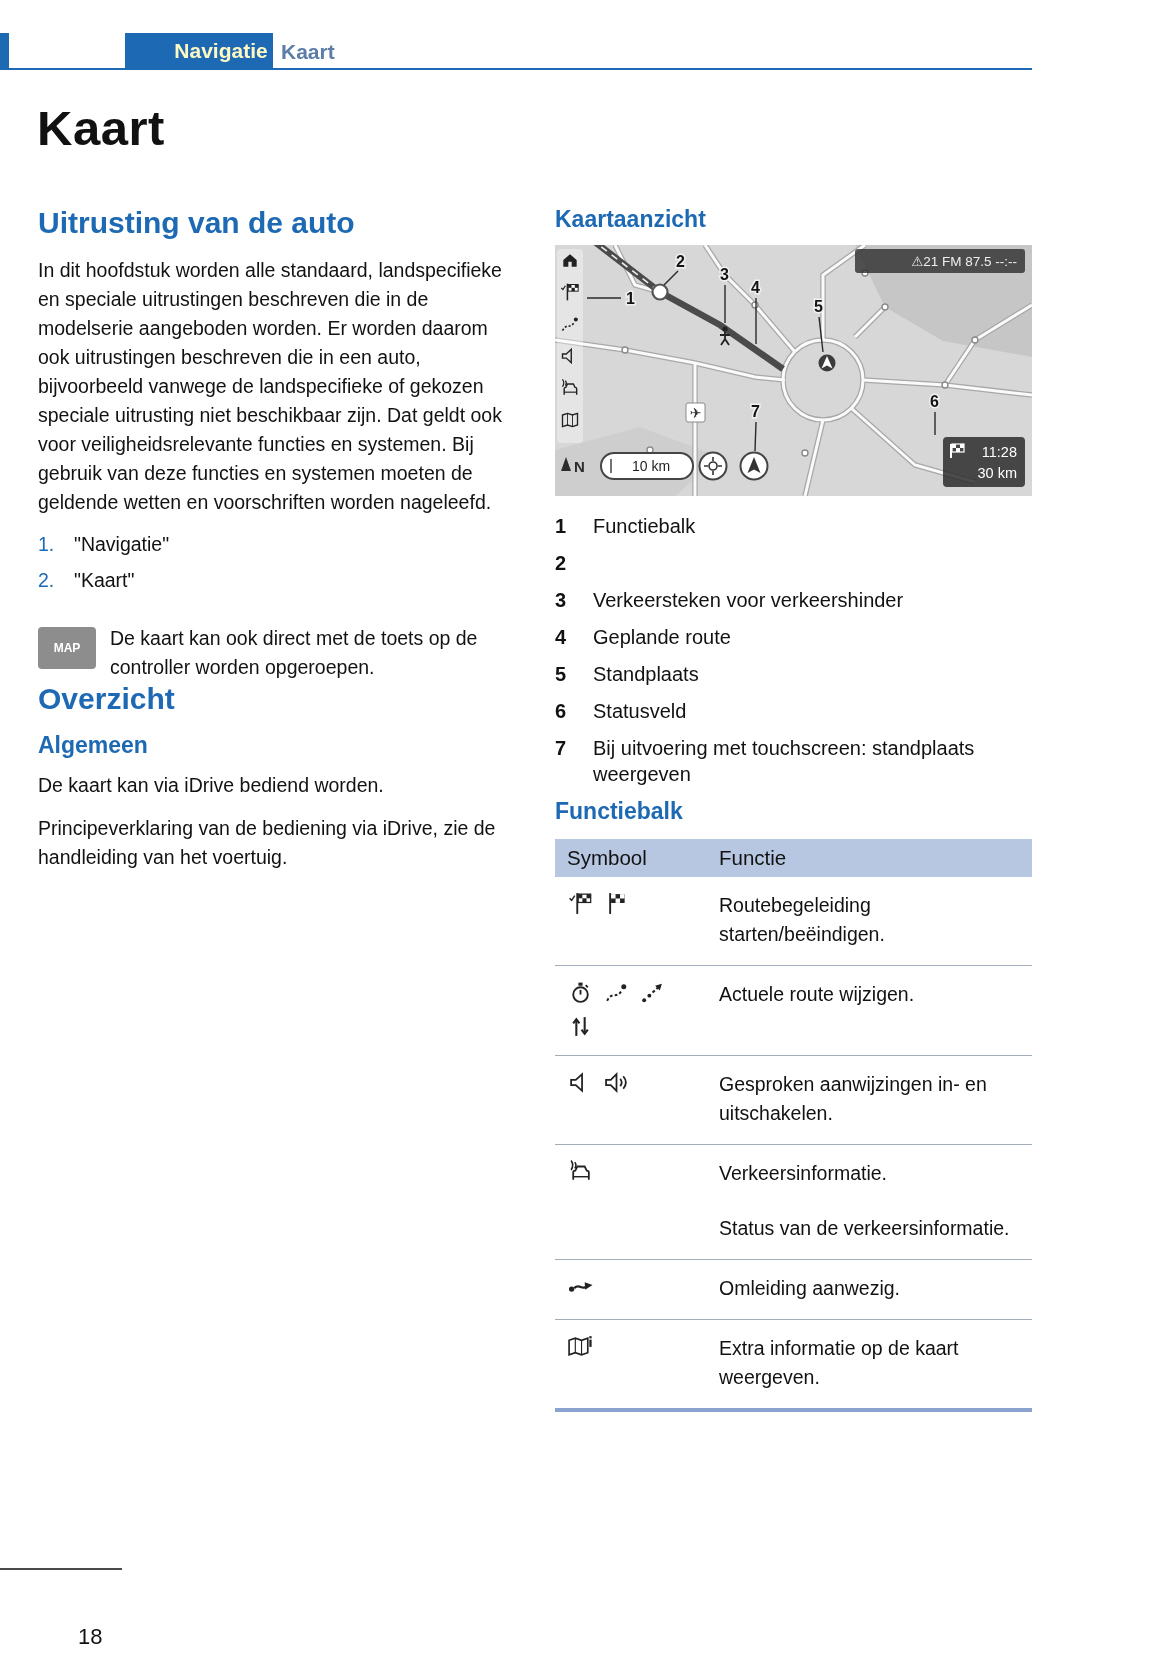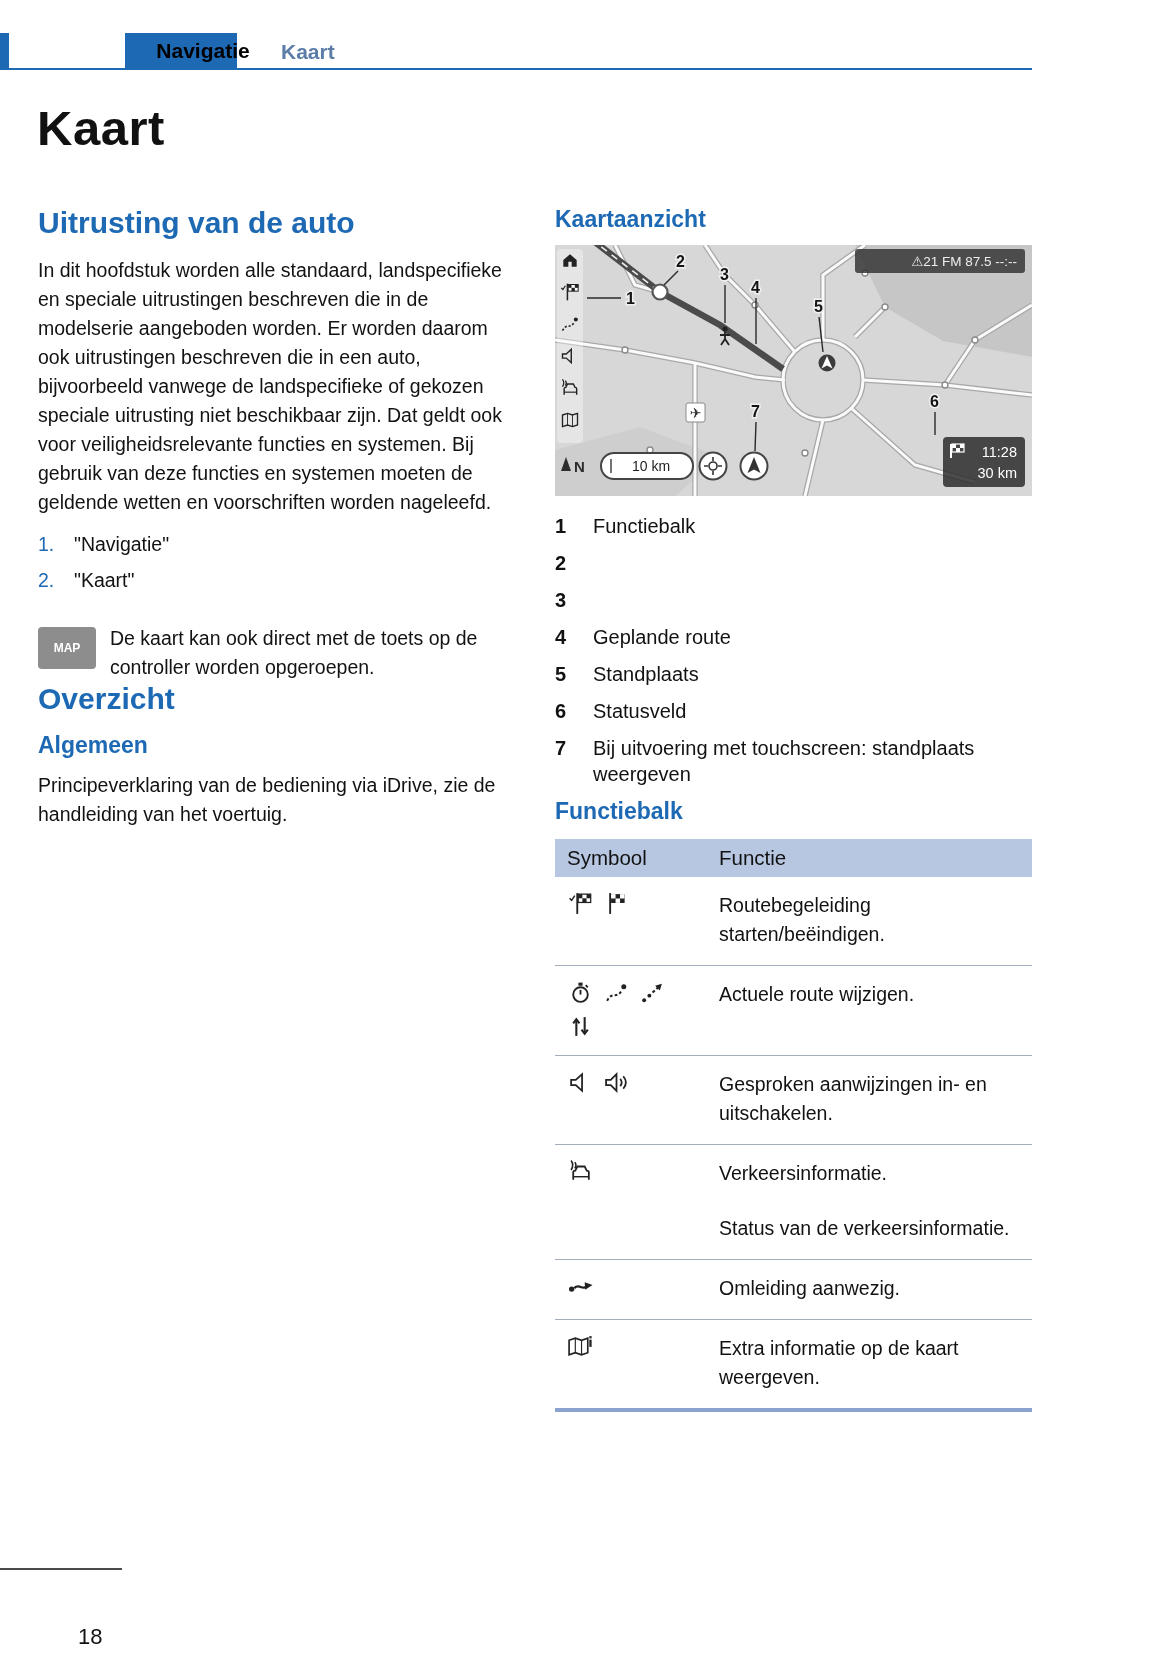--- a/index.html
+++ b/index.html
@@ -10,22 +10,22 @@
     --tbl-line:#a3aebc;
     --tbl-bottom:#8aa3cf;
   }
   *{box-sizing:border-box;}
   html,body{margin:0;padding:0;background:#e8e8e8;}
   body{font-family:"Liberation Sans",sans-serif;color:var(--ink);}
   .page{position:relative;width:1165px;height:1653px;background:#fff;margin:0 auto;overflow:hidden;}
 
   
   .edge-stripe{position:absolute;left:0;top:33px;width:9px;height:36px;background:var(--blue);}
-  .tab{position:absolute;left:125px;top:33px;width:112px;height:36px;background:var(--blue);
-       color:#000000;font-weight:bold;font-size:21px;display:flex;align-items:center;justify-content:center;padding-left:44px;}
+  .tab{position:absolute;left:125px;top:33px;width:148px;height:36px;background:var(--blue);
+       color:#fef9c3;font-weight:bold;font-size:21px;display:flex;align-items:center;justify-content:center;padding-left:44px;}
   .crumb{position:absolute;left:281px;top:40px;font-size:21px;font-weight:bold;color:var(--crumb);}
   .rule{position:absolute;left:0;top:68px;width:1032px;height:2px;background:var(--blue);}
 
   .doc-title{position:absolute;left:37px;top:100px;font-size:49px;font-weight:bold;color:#111;margin:0;letter-spacing:.5px;}
 
   .col{position:absolute;top:206px;}
   .col.left{left:38px;width:474px;}
   .col.right{left:555px;width:477px;}
 
   h2.sect{color:var(--blue);font-size:30px;margin:0 0 16px;font-weight:bold;}
@@ -173,20 +173,21 @@
         <span>"Kaart"</span>
       </li>
     </ol>
     <div class="note">
       <div class="map-key">MAP</div>
       <p>De kaart kan ook direct met de toets op de controller worden opgeroepen.</p>
     </div>
 
     <h2 class="sect gap-lg">Overzicht</h2>
     <h3 class="sub">Algemeen</h3>
+    <p>De kaart kan via iDrive bediend worden.</p>
     <p>Principeverklaring van de bediening via iDrive, zie de handleiding van het voertuig.</p>
   </div>
 
   <div class="col right">
     <h3 class="sub">Kaartaanzicht</h3>
 
     <div class="map-shot">
       <svg viewBox="0 0 477 251" width="477" height="251">
 
         <rect x="0" y="0" width="477" height="251" fill="#d7d7d7"></rect>
@@ -338,20 +339,21 @@
     <ol class="legend">
       <li>
           <span class="lnum">1</span>
           <span>Functiebalk</span>
         </li>
       <li>
           <span class="lnum">2</span>
         </li>
       <li>
           <span class="lnum">3</span>
+          <span>Verkeersteken voor verkeershinder</span>
         </li>
       <li>
           <span class="lnum">4</span>
           <span>Geplande route</span>
         </li>
       <li>
           <span class="lnum">5</span>
           <span>Standplaats</span>
         </li>
       <li>

